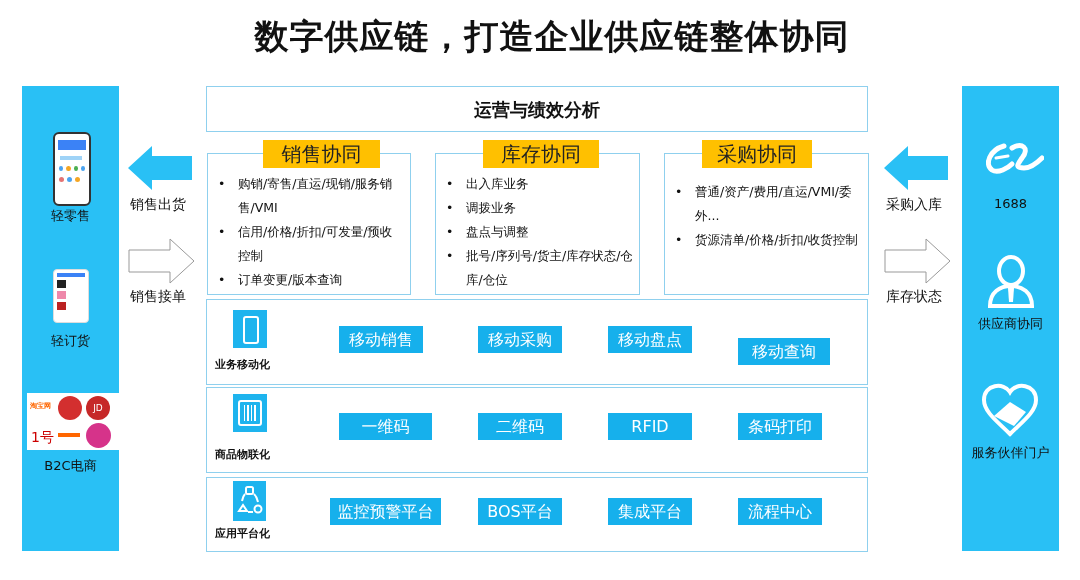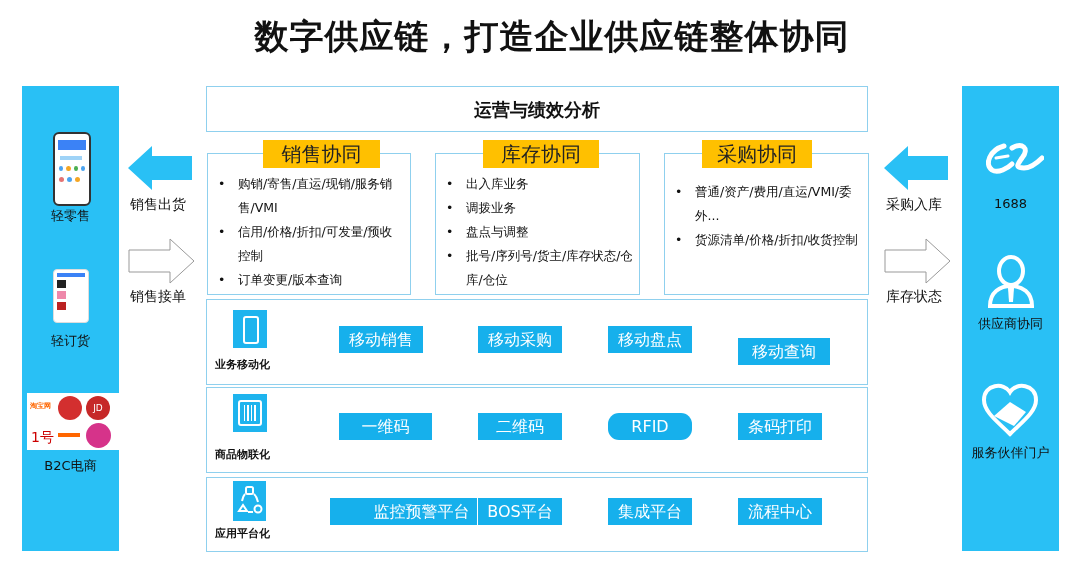--- a/index.html
+++ b/index.html
@@ -125,37 +125,37 @@
   <div class="pill" style="left:531px;top:26px;width:92px;margin-top:12px;">移动查询</div>
 </div>
 
 <div class="abs row r2">
   <div class="rowicon" style="top:6px;">
     <div style="position:absolute;left:5px;top:6px;width:24px;height:26px;border:2px solid #fff;border-radius:3px;box-sizing:border-box;background:repeating-linear-gradient(90deg,#fff 0 1.5px,transparent 1.5px 3.5px);background-clip:content-box;padding:3px;"></div>
   </div>
   <div class="rowlabel" style="top:59px;">商品物联化</div>
   <div class="pill" style="left:132px;top:25px;width:93px;">一维码</div>
   <div class="pill" style="left:271px;top:25px;width:84px;">二维码</div>
-  <div class="pill" style="left:401px;top:25px;width:84px;border-radius:11px;">RFID</div>
+  <div class="pill" style="left:401px;top:25px;width:84px;">RFID</div>
   <div class="pill" style="left:531px;top:25px;width:84px;">条码打印</div>
 </div>
 
 <div class="abs row r3">
   <div class="rowicon" style="top:3px;width:33px;height:40px;">
     <svg width="33" height="40">
         <rect x="13" y="6" width="7" height="7" rx="1.5" fill="none" stroke="#fff" stroke-width="2"></rect>
         <polygon points="6,30 10,24 14,30" fill="none" stroke="#fff" stroke-width="2"></polygon>
         <circle cx="25" cy="28" r="3.5" fill="none" stroke="#fff" stroke-width="2"></circle>
         <path d="M9 20 Q10 15 12 13" stroke="#fff" stroke-width="2" fill="none"></path>
         <path d="M21 13 Q24 16 25 21" stroke="#fff" stroke-width="2" fill="none"></path>
         <line x1="15" y1="31" x2="20" y2="31" stroke="#fff" stroke-width="2"></line>
       </svg>
   </div>
   <div class="rowlabel" style="top:48px;">应用平台化</div>
-  <div class="pill" style="left:123px;top:20px;width:111px;padding-left:36px;">监控预警平台</div>
+  <div class="pill" style="left:123px;top:20px;width:111px;">监控预警平台</div>
   <div class="pill" style="left:271px;top:20px;width:84px;">BOS平台</div>
   <div class="pill" style="left:401px;top:20px;width:84px;">集成平台</div>
   <div class="pill" style="left:531px;top:20px;width:84px;">流程中心</div>
 </div>
 
 <svg class="abs" style="left:884px;top:146px;" width="66" height="44">
   <polygon points="0,22 24,0 24,10 64,10 64,34 24,34 24,44" fill="#29c0f5"></polygon>
 </svg>
 <div class="arrow-lbl" style="left:886px;top:196px;">采购入库</div>
 <svg class="abs" style="left:884px;top:238px;" width="68" height="46">

